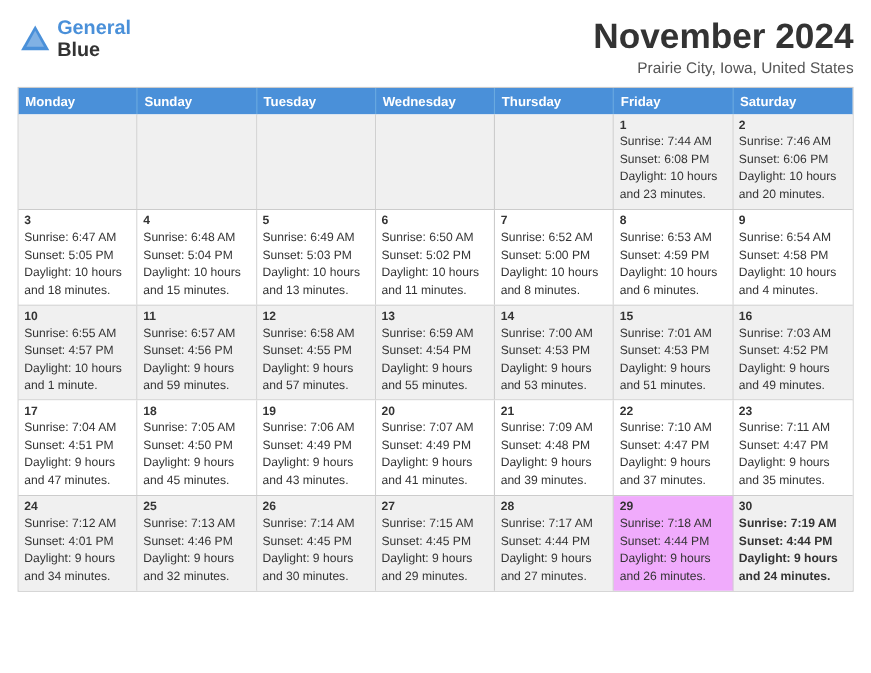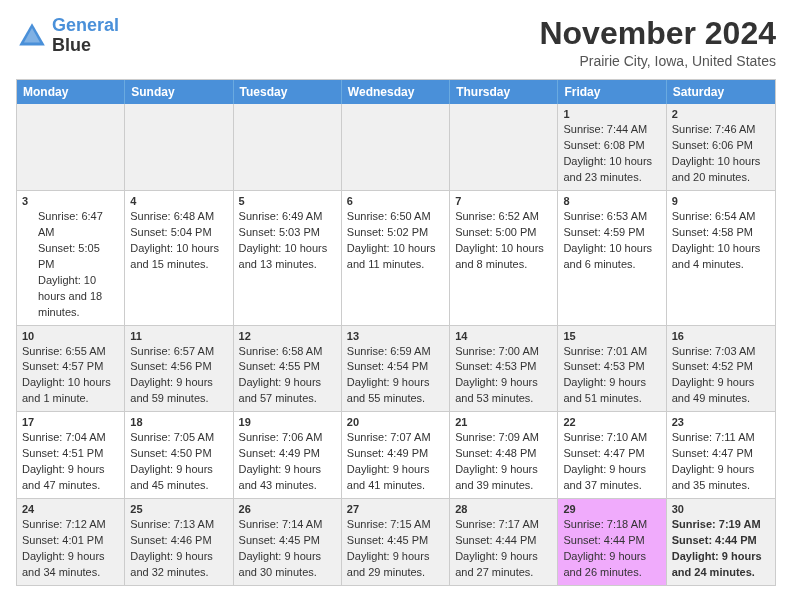--- a/index.html
+++ b/index.html
@@ -158,21 +158,21 @@
           <div class="cal-cell" style="background: rgb(240, 240, 240);">
             <div class="day-num">2</div>
             <div class="cell-info" style="white-space: pre-line;">Sunrise: 7:46 AM
 Sunset: 6:06 PM
 Daylight: 10 hours and 20 minutes.</div>
           </div>
         </div>
         <div class="cal-row">
           <div class="cal-cell">
             <div class="day-num">3</div>
-            <div class="cell-info" style="white-space: pre-line; margin-left: 16px;">Sunrise: 6:47 AM
+            <div class="cell-info" style="white-space: pre-line;">Sunrise: 6:47 AM
 Sunset: 5:05 PM
 Daylight: 10 hours and 18 minutes.</div>
           </div>
           <div class="cal-cell">
             <div class="day-num">4</div>
             <div class="cell-info" style="white-space: pre-line;">Sunrise: 6:48 AM
 Sunset: 5:04 PM
 Daylight: 10 hours and 15 minutes.</div>
           </div>
           <div class="cal-cell">

